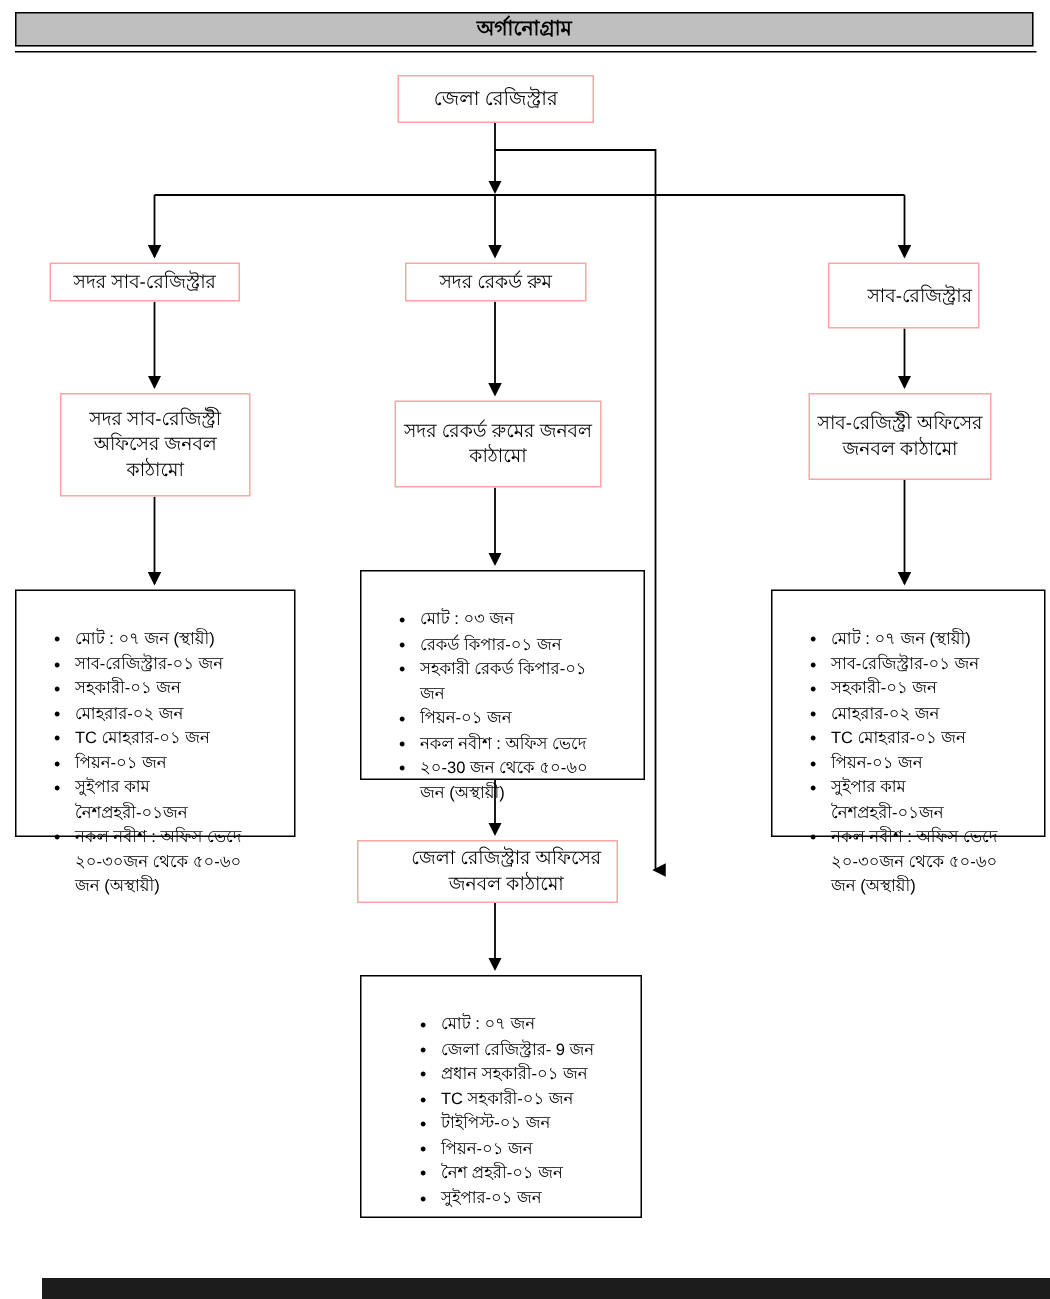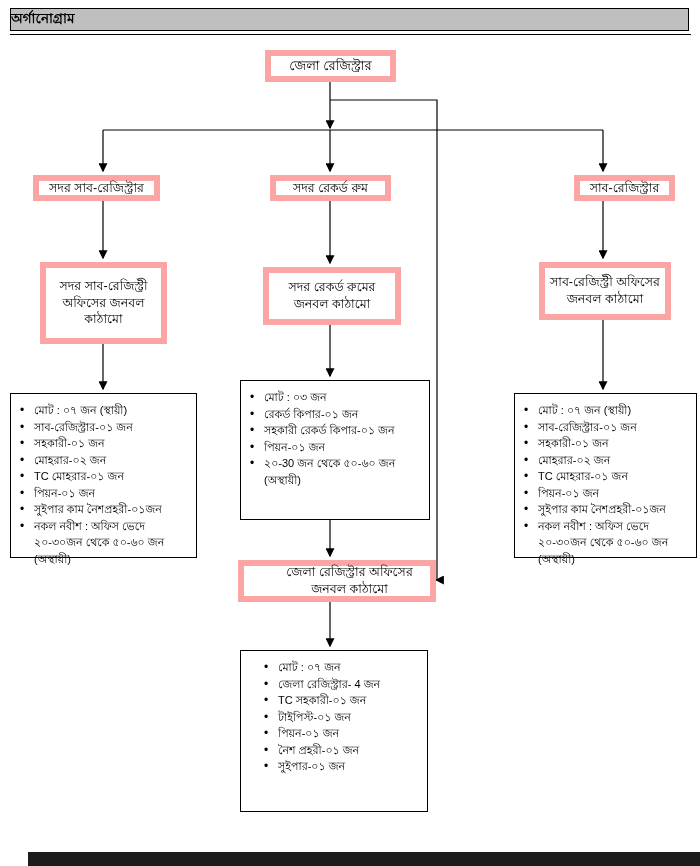--- a/index.html
+++ b/index.html
@@ -4,36 +4,36 @@
 <style>
   html,body{margin:0;padding:0;}
   body{
     width:700px;height:866px;position:relative;background:#ffffff;
     font-family:"Liberation Sans","DejaVu Sans",sans-serif;color:#000;
     overflow:hidden;
   }
   .header-bar{
     position:absolute;left:10px;top:8px;width:679px;height:23px;
     background:#bfbfbf;border:1px solid #000;box-sizing:border-box;
-    display:flex;align-items:center;
+    display:flex;align-items:center;justify-content:center;
     font-weight:bold;font-size:13.5px;
   }
   .header-underline{
     position:absolute;left:10px;top:34px;width:681px;height:1px;background:#000;
   }
   .node{
-    position:absolute;border:6px solid #fca5a5;background:#fff;box-sizing:border-box;
+    position:absolute;border:1px solid #fca5a5;background:#fff;box-sizing:border-box;
     display:flex;align-items:center;justify-content:center;text-align:center;
     font-size:12.5px;line-height:1.35;padding:2px 4px;
   }
   .listbox{
     position:absolute;border:1px solid #000;background:#fff;box-sizing:border-box;
     padding:8px 5px 5px 6px;font-size:11px;
   }
-  .listbox ul{margin:0;padding:0;list-style:none;}
+  .listbox ul{margin:16px;padding:0;list-style:none;}
   .listbox li{position:relative;padding-left:17px;line-height:1.5;}
   .listbox li::before{
     content:"\2022";position:absolute;left:3px;top:-1px;font-size:12px;
   }
   svg.connectors{position:absolute;left:0;top:0;pointer-events:none;}
   .footer-bar{
     position:absolute;left:28px;top:852px;width:672px;height:14px;background:#1c1c1c;
   }
 </style>
 </head>
@@ -71,37 +71,37 @@
 </div>
 
 <div class="node" style="left:33px;top:175px;width:127px;height:26px;">
   <span>সদর সাব-রেজিস্ট্রার</span>
 </div>
 
 <div class="node" style="left:270px;top:175px;width:121px;height:26px;justify-content:center;">
   <span>সদর রেকর্ড রুম</span>
 </div>
 
-<div class="node" style="left:574px;top:175px;width:101px;height:26px;">
+<div class="node" style="left:552px;top:175px;width:101px;height:44px;justify-content:flex-end;">
   <span>সাব-রেজিস্ট্রার</span>
 </div>
 
-<div class="node" style="left:40px;top:262px;width:127px;height:82px;">
+<div class="node" style="left:40px;top:262px;width:127px;height:69px;">
   <span>সদর সাব-রেজিস্ট্রী অফিসের জনবল কাঠামো</span>
 </div>
 
 <div class="node" style="left:263px;top:267px;width:138px;height:58px;justify-content:center;">
   <span>সদর রেকর্ড রুমের জনবল কাঠামো</span>
 </div>
 
-<div class="node" style="left:539px;top:262px;width:132px;height:58px;">
+<div class="node" style="left:539px;top:262px;width:122px;height:58px;">
   <span>সাব-রেজিস্ট্রী অফিসের জনবল কাঠামো</span>
 </div>
 
-<div class="node" style="left:238px;top:560px;width:198px;height:42px;padding-left:29px;">
+<div class="node" style="left:238px;top:560px;width:174px;height:42px;padding-left:29px;">
   <span>জেলা রেজিস্ট্রার অফিসের জনবল কাঠামো</span>
 </div>
 
 <div class="listbox" style="left:10px;top:393px;width:187px;height:165px;">
   <ul>
     <li>মোট : ০৭ জন (স্থায়ী)</li>
     <li>সাব-রেজিস্ট্রার-০১ জন</li>
     <li>সহকারী-০১ জন</li>
     <li>মোহরার-০২ জন</li>
     <li>TC মোহরার-০১ জন</li>
@@ -110,41 +110,43 @@
     <li>নকল নবীশ : অফিস ভেদে ২০-৩০জন থেকে ৫০-৬০ জন (অস্থায়ী)</li>
   </ul>
 </div>
 
 <div class="listbox" style="left:240px;top:380px;width:190px;height:140px;">
   <ul>
     <li>মোট : ০৩ জন</li>
     <li>রেকর্ড কিপার-০১ জন</li>
     <li>সহকারী রেকর্ড কিপার-০১ জন</li>
     <li>পিয়ন-০১ জন</li>
+    <li>নকল নবীশ : অফিস ভেদে</li>
     <li>২০-30 জন থেকে ৫০-৬০ জন (অস্থায়ী)</li>
   </ul>
 </div>
 
 <div class="listbox" style="left:514px;top:393px;width:183px;height:165px;">
   <ul>
     <li>মোট : ০৭ জন (স্থায়ী)</li>
     <li>সাব-রেজিস্ট্রার-০১ জন</li>
     <li>সহকারী-০১ জন</li>
     <li>মোহরার-০২ জন</li>
     <li>TC মোহরার-০১ জন</li>
     <li>পিয়ন-০১ জন</li>
     <li>সুইপার কাম নৈশপ্রহরী-০১জন</li>
     <li>নকল নবীশ : অফিস ভেদে ২০-৩০জন থেকে ৫০-৬০ জন  (অস্থায়ী)</li>
   </ul>
 </div>
 
 <div class="listbox" style="left:240px;top:650px;width:188px;height:162px;padding-left:20px;">
   <ul>
     <li>মোট : ০৭ জন</li>
-    <li>জেলা রেজিস্ট্রার- 4 জন</li>
+    <li>জেলা রেজিস্ট্রার- 9 জন</li>
+    <li>প্রধান সহকারী-০১ জন</li>
     <li>TC সহকারী-০১ জন</li>
     <li>টাইপিস্ট-০১ জন</li>
     <li>পিয়ন-০১ জন</li>
     <li>নৈশ প্রহরী-০১ জন</li>
     <li>সুইপার-০১ জন</li>
   </ul>
 </div>
 
 <div class="footer-bar"></div>
 

